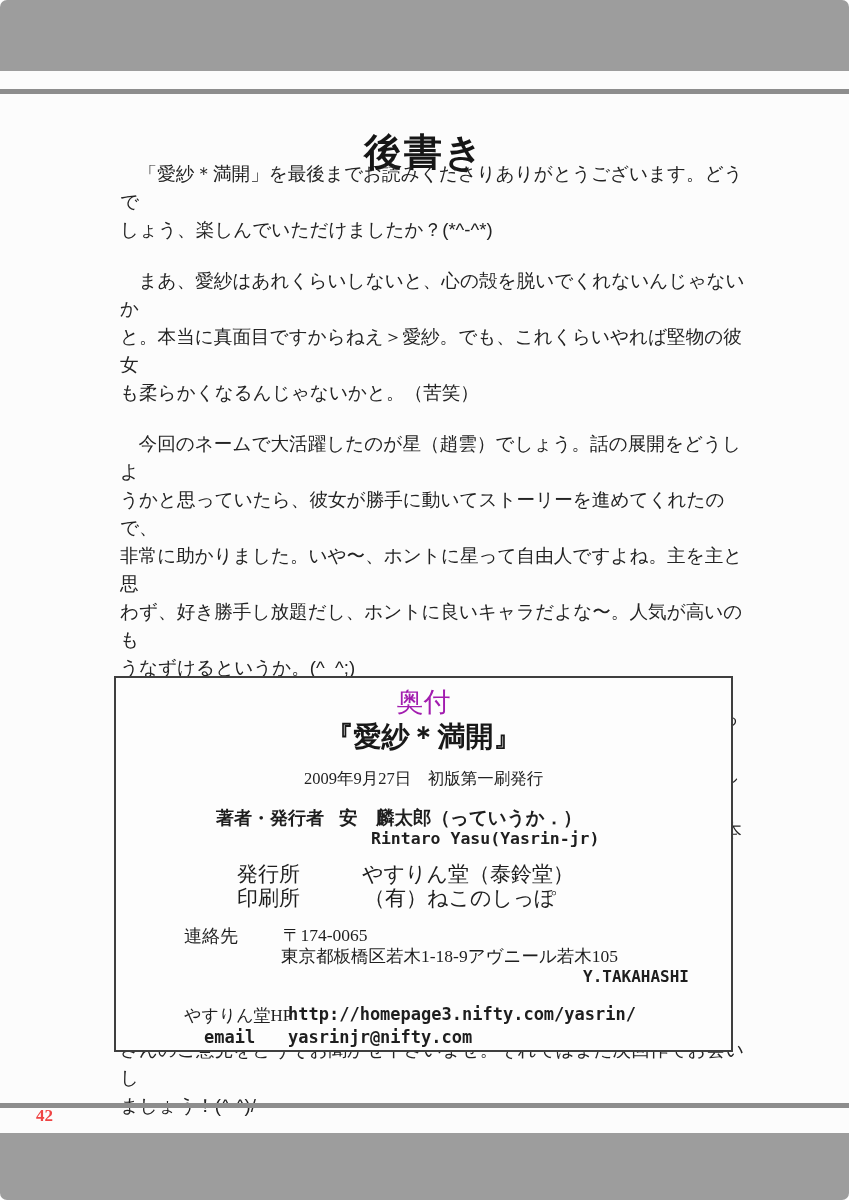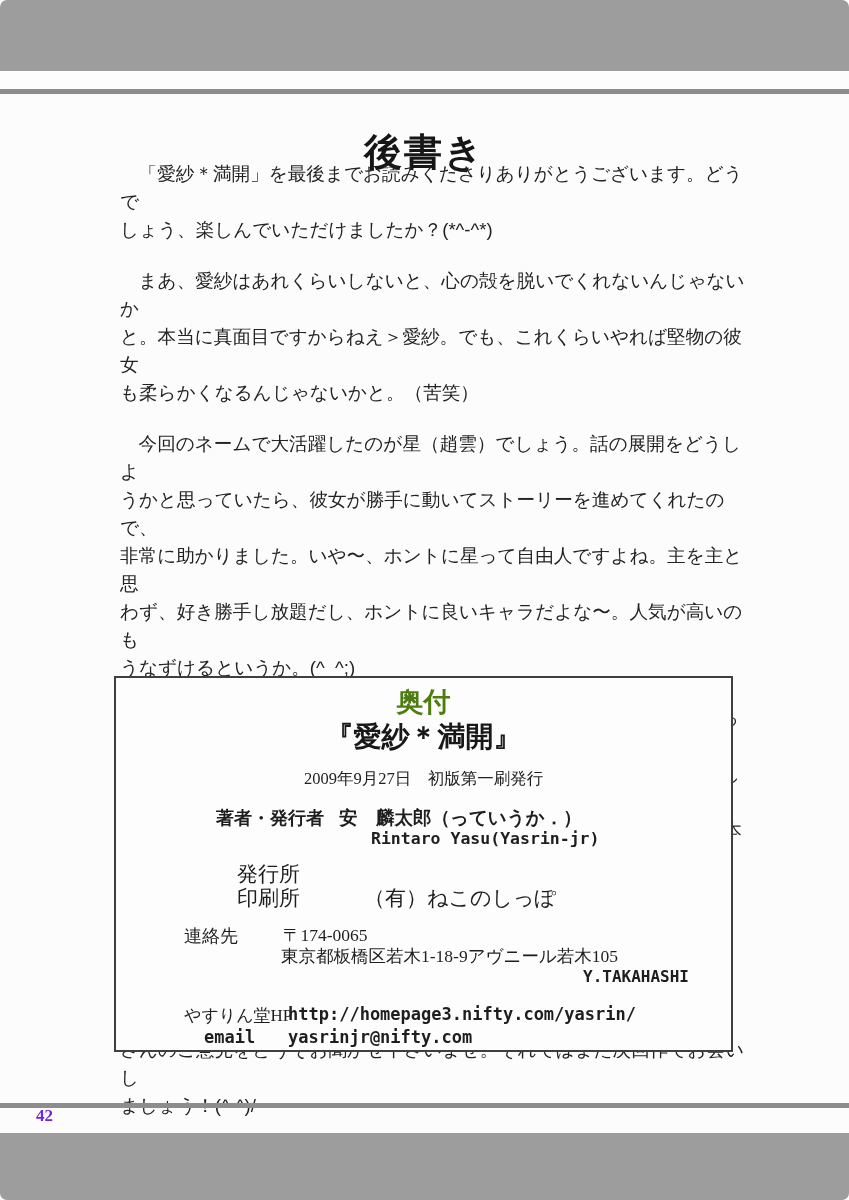--- a/index.html
+++ b/index.html
@@ -14,21 +14,21 @@
   }
   .band{position:absolute;left:0;right:0;background:#9d9d9d;}
   .band.top{top:0;height:71px;}
   .band.bottom{top:1133px;bottom:0;}
   .rule{position:absolute;left:0;right:0;height:5px;background:#8d8d8d;}
   .rule.top{top:89px;}
   .rule.bottom{top:1103px;}
   .page-number{
     position:absolute;top:1106px;left:36px;
     font-family:"Liberation Serif","DejaVu Serif",serif;
-    font-size:17px;font-weight:bold;color:#6d28d9;
+    font-size:17px;font-weight:bold;color:#ef4444;
   }
   .afterword-title{
     position:absolute;top:102px;left:0;right:0;
     text-align:center;
     font-size:38px;font-weight:bold;letter-spacing:2px;color:#161616;
   }
   .afterword-body{
     position:absolute;top:160px;left:120px;width:632px;
   }
   .afterword-body p{
@@ -40,21 +40,21 @@
   .colophon{
     position:absolute;left:114px;top:676px;width:619px;height:376px;
     border:2px solid #3f3f3f;background:#fdfdfd;box-sizing:border-box;
   }
   .colophon *{position:absolute;white-space:nowrap;}
   .serif{font-family:"Liberation Serif","DejaVu Serif",serif;}
   .mono{font-family:"DejaVu Sans Mono","Liberation Mono",monospace;}
   .sans{font-family:"Liberation Sans","DejaVu Sans",sans-serif;}
   .colophon-heading{
     top:6px;left:0;right:0;text-align:center;
-    font-size:27px;font-weight:bold;color:#4d7c0f;
+    font-size:27px;font-weight:normal;color:#a21caf;
   }
   .colophon-book-title{
     top:40px;left:0;right:0;text-align:center;
     font-size:28px;font-weight:bold;color:#181818;
   }
   .colophon-edition{
     top:90px;left:0;right:0;text-align:center;
     font-size:16.5px;color:#222;
   }
   .author-label{top:128px;left:100px;font-size:18px;font-weight:bold;}
@@ -107,20 +107,21 @@
   <div class="colophon">
     <div class="colophon-heading serif">奥付</div>
     <div class="colophon-book-title serif">『愛紗＊満開』</div>
     <div class="colophon-edition serif">2009年9月27日　初版第一刷発行</div>
 
     <div class="author-label serif">著者・発行者</div>
     <div class="author-name serif">安　麟太郎（っていうか．）</div>
     <div class="author-romaji mono">Rintaro Yasu(Yasrin-jr)</div>
 
     <div class="publisher-label sans">発行所</div>
+    <div class="publisher-name sans">やすりん堂（泰鈴堂）</div>
 
     <div class="printer-label sans">印刷所</div>
     <div class="printer-name sans">（有）ねこのしっぽ</div>
 
     <div class="contact-label serif">連絡先</div>
     <div class="postal-code serif">〒174-0065</div>
     <div class="address serif">東京都板橋区若木1-18-9アヴニール若木105</div>
     <div class="contact-name mono">Y.TAKAHASHI</div>
 
     <div class="hp-label serif">やすりん堂HP</div>

